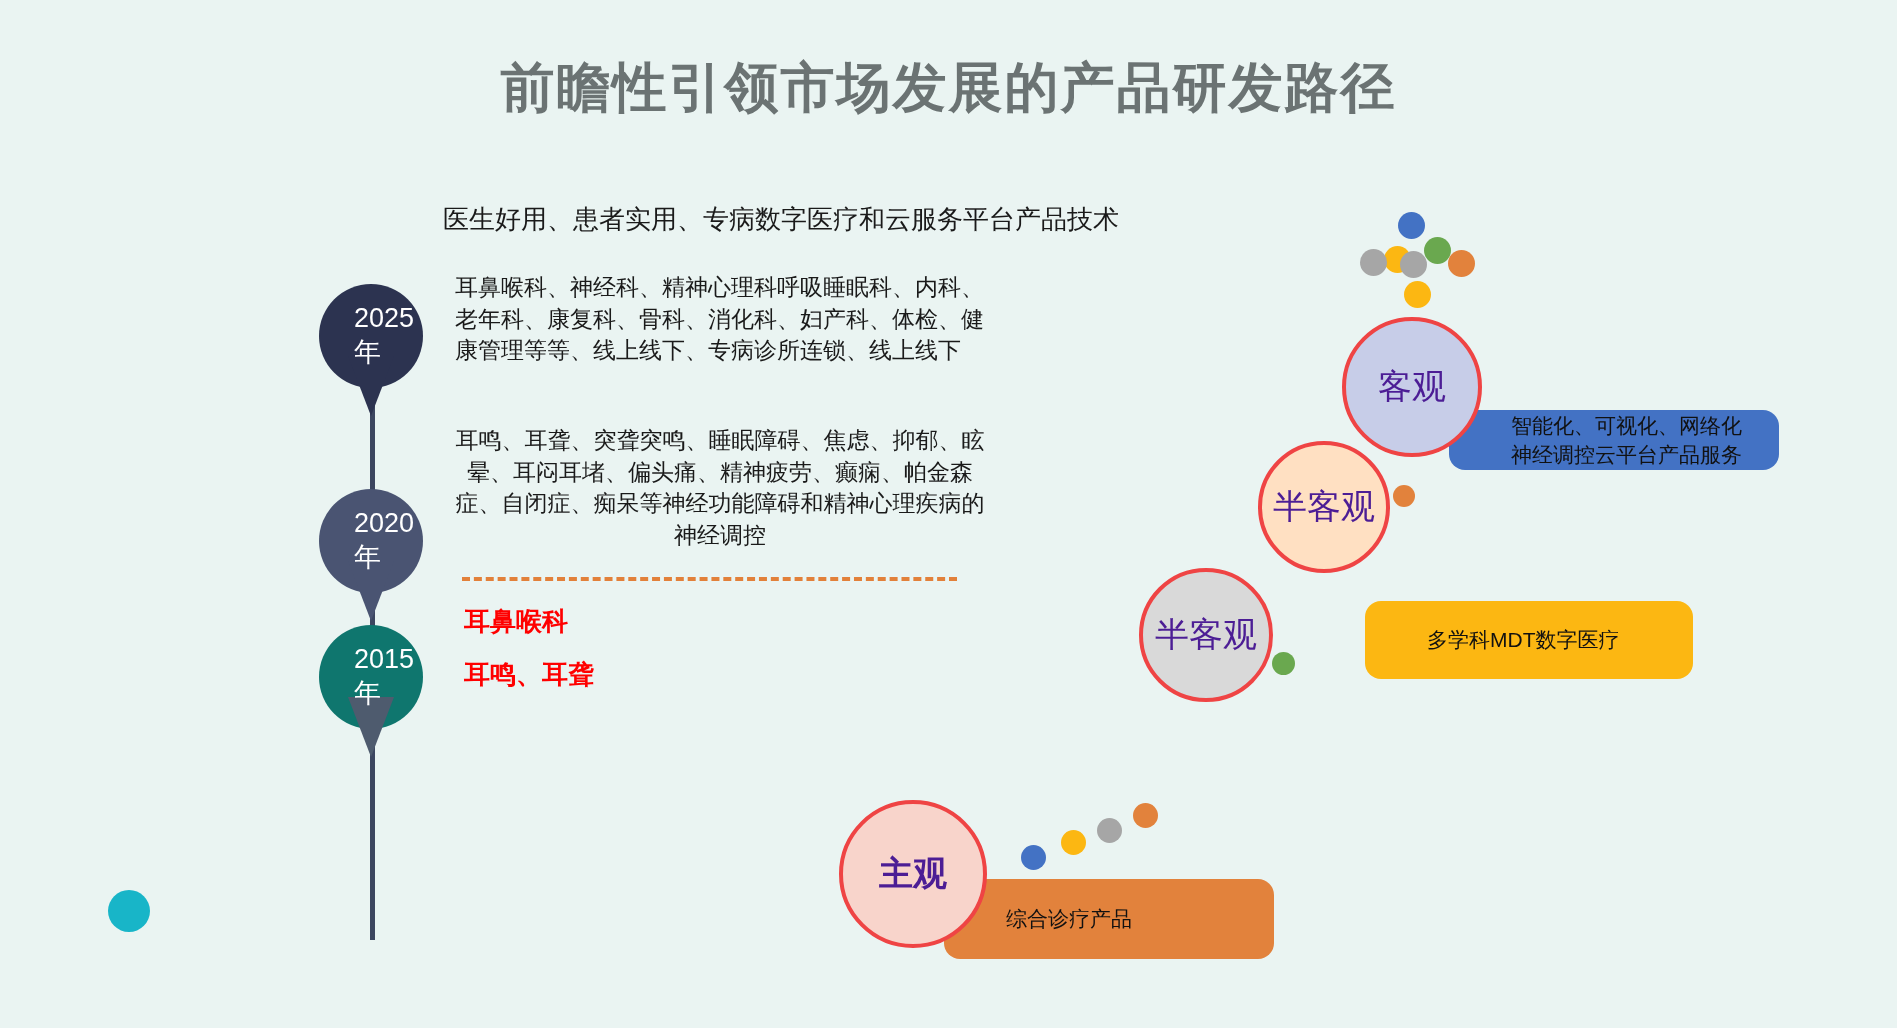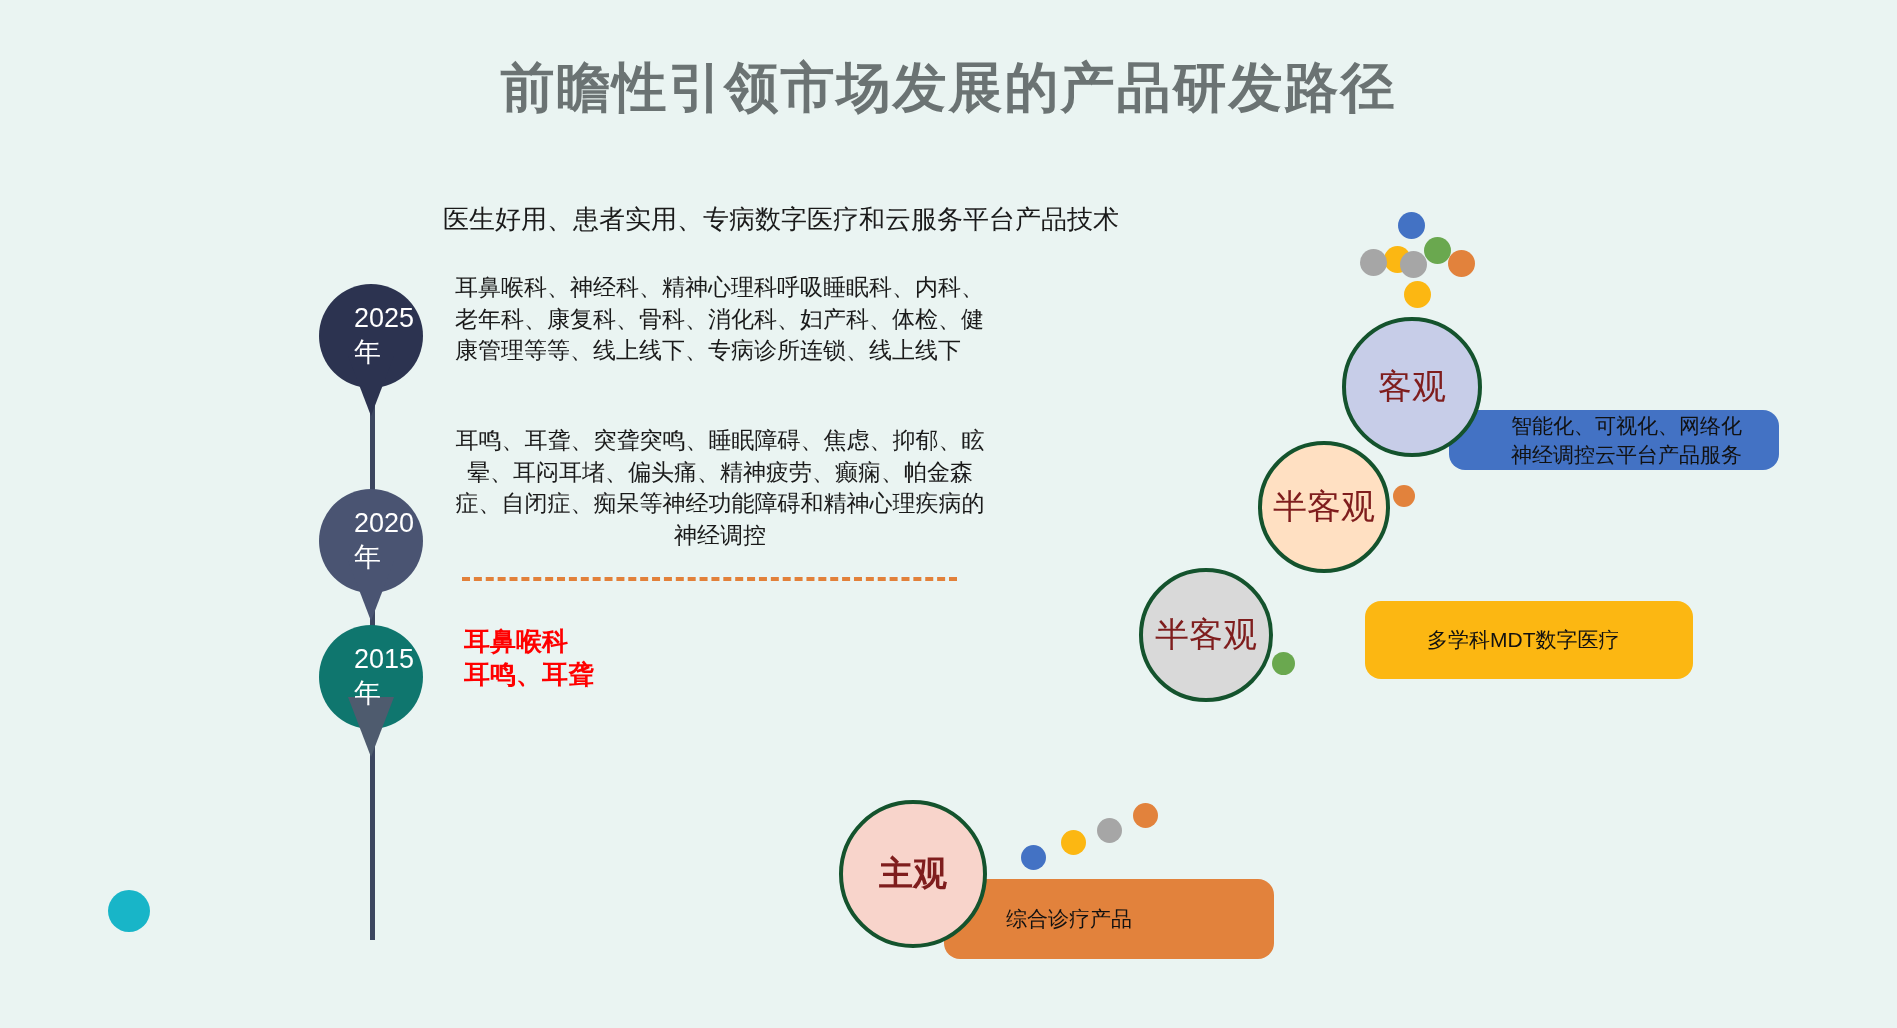--- a/index.html
+++ b/index.html
@@ -100,21 +100,21 @@
     border-top: 4px dashed #e2803a;
   }
 
   .red-line {
     position: absolute;
     font-size: 26px;
     color: #ff0000;
     font-weight: bold;
     white-space: nowrap;
   }
-  .red-1 { left: 464px; top: 624px; }
+  .red-1 { left: 464px; top: 604px; }
   .red-2 { left: 464px; top: 657px; }
 
   
   .box {
     position: absolute;
     border-radius: 16px;
     display: flex;
     align-items: center;
     color: #111111;
     font-size: 21px;
@@ -125,26 +125,26 @@
     z-index: 1;
   }
   .box-blue   { left: 1449px; top: 410px; width: 330px; height: 60px; background: #4372c4; }
   .box-yellow { left: 1365px; top: 601px; width: 328px; height: 78px; background: #fcb712; }
   .box-gray   { left: 1238px; top: 781px; width: 330px; height: 76px; background: #a6a6a6; }
   .box-orange { left: 944px;  top: 879px; width: 330px; height: 80px; background: #e2823c; }
 
   .circle {
     position: absolute;
     border-radius: 50%;
-    border: 4px solid #14532d;
+    border: 4px solid #ef4444;
     display: flex;
     align-items: center;
     justify-content: center;
     font-size: 34px;
-    color: #7f1d1d;
+    color: #4c1d95;
     box-sizing: border-box;
     z-index: 2;
   }
   .circ-keguan    { left: 1342px; top: 317px; width: 140px; height: 140px; background: #c7cde8; }
   .circ-bankeguan1{ left: 1258px; top: 441px; width: 132px; height: 132px; background: #ffe0c2; }
   .circ-bankeguan2{ left: 1139px; top: 568px; width: 134px; height: 134px; background: #d9d9d9; }
   .circ-zhuguan   { left: 839px;  top: 800px; width: 148px; height: 148px; background: #f8d4cb; font-weight: bold; }
 
   
   .dot { position: absolute; border-radius: 50%; }

